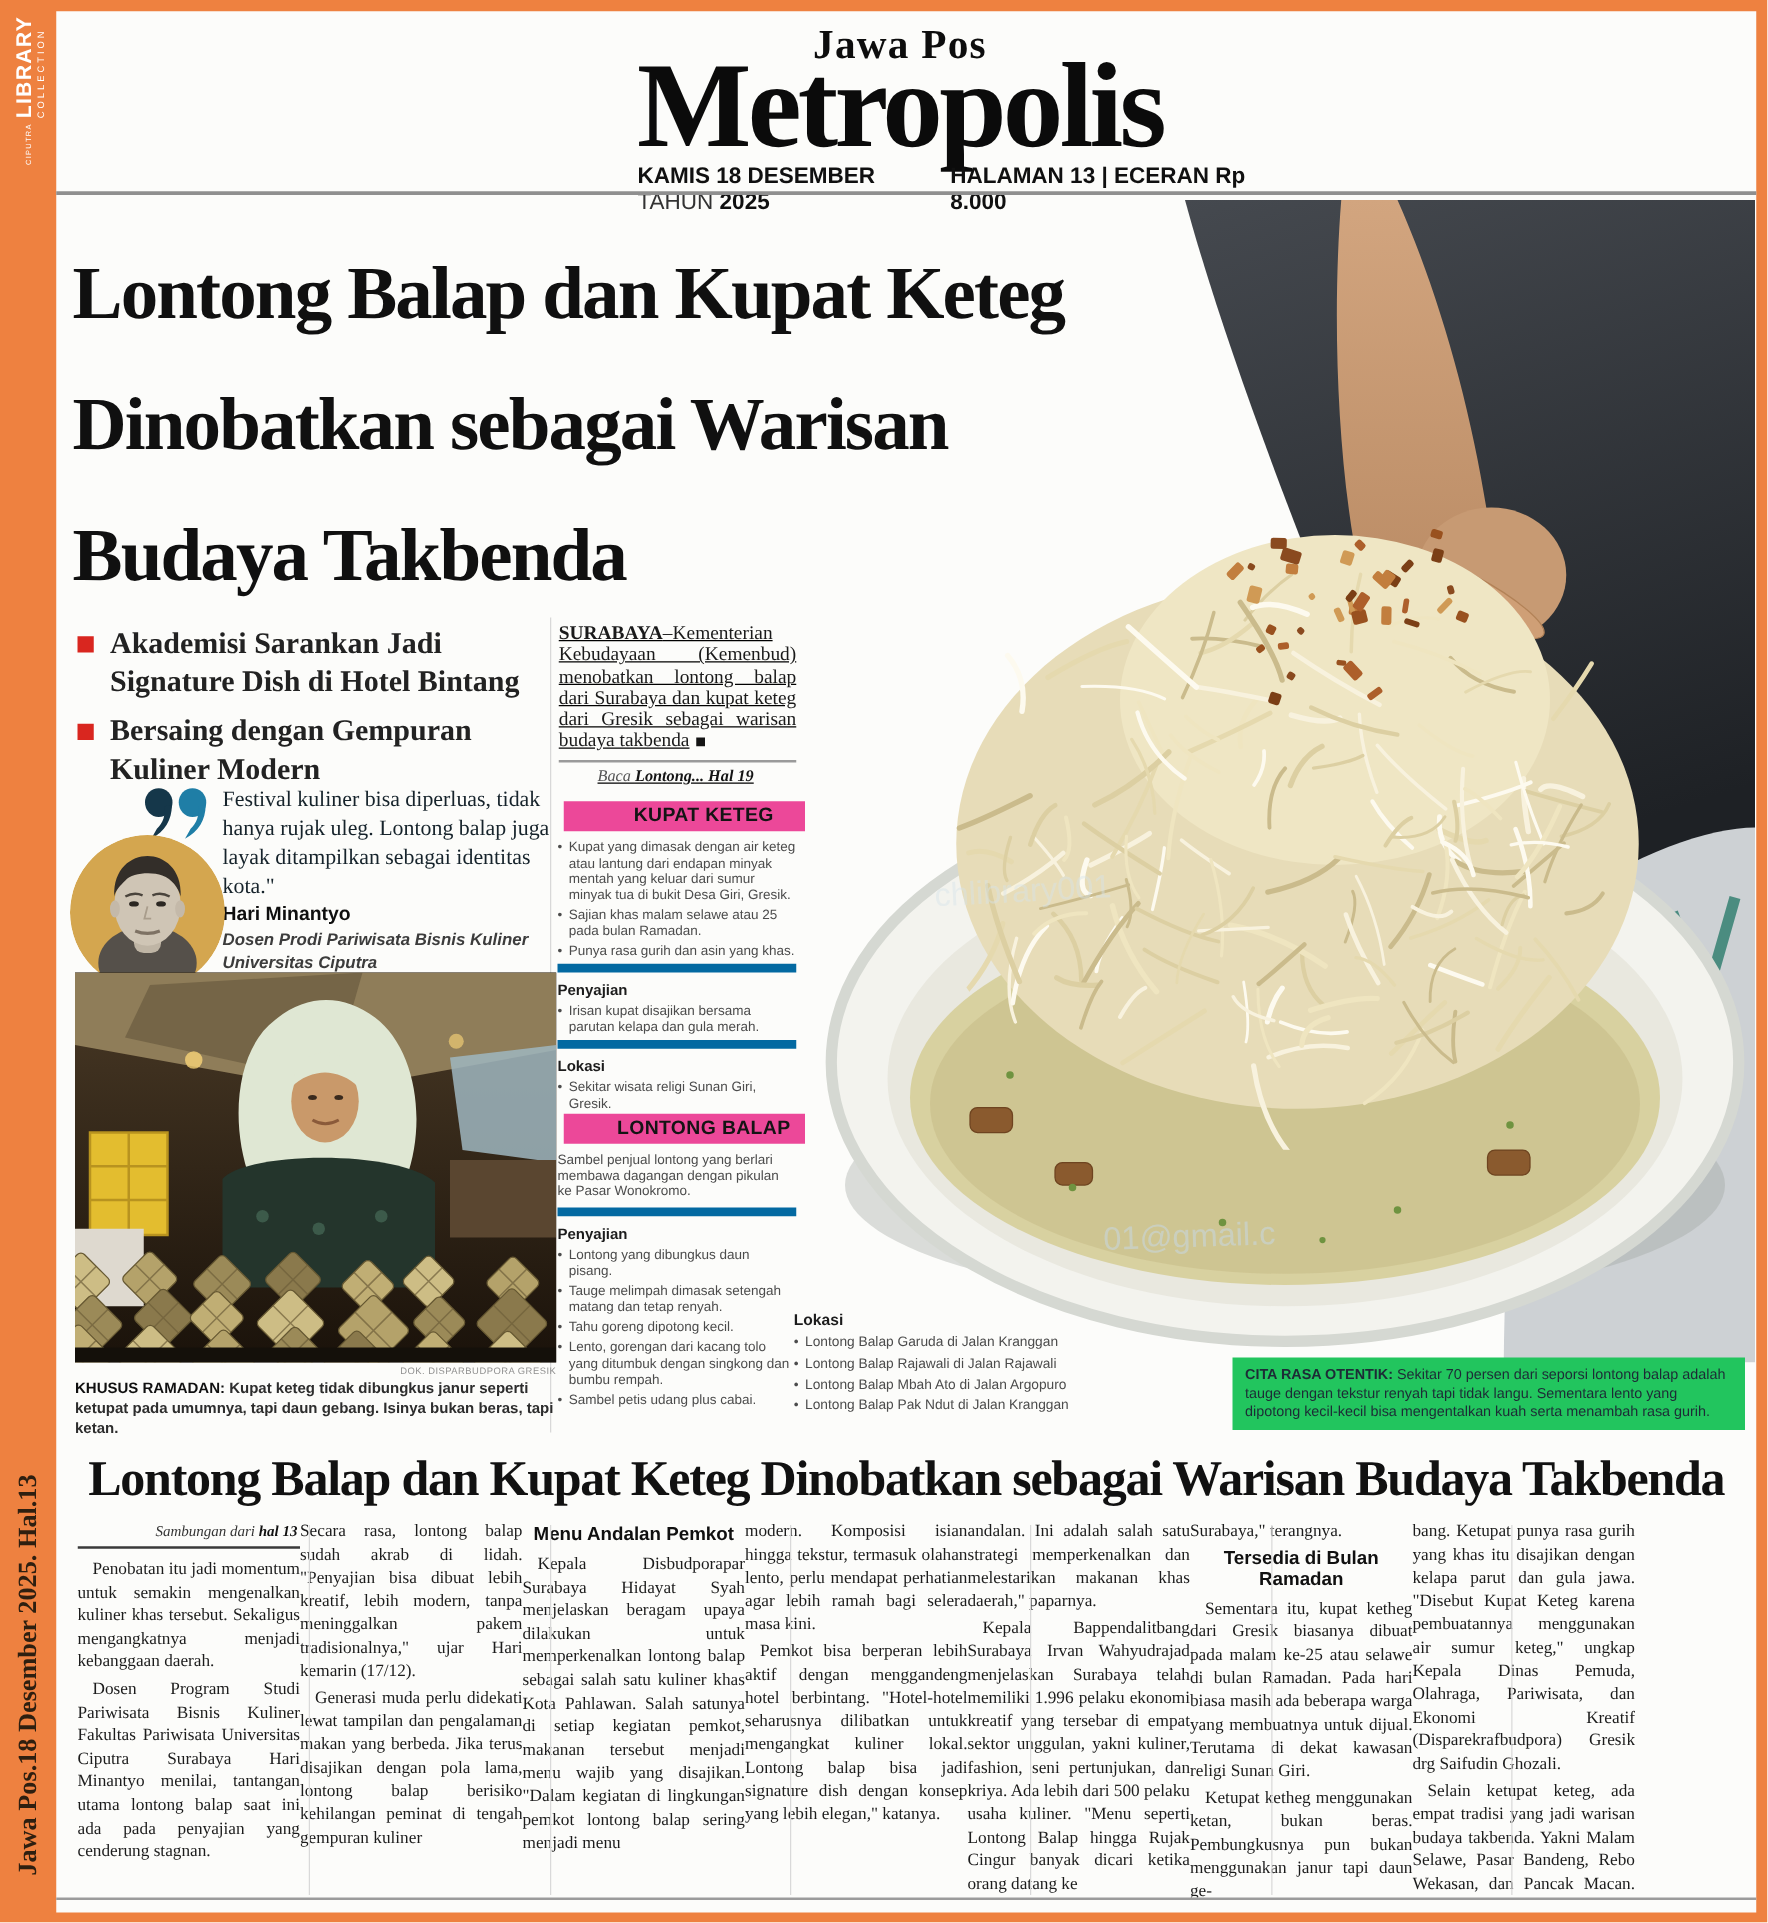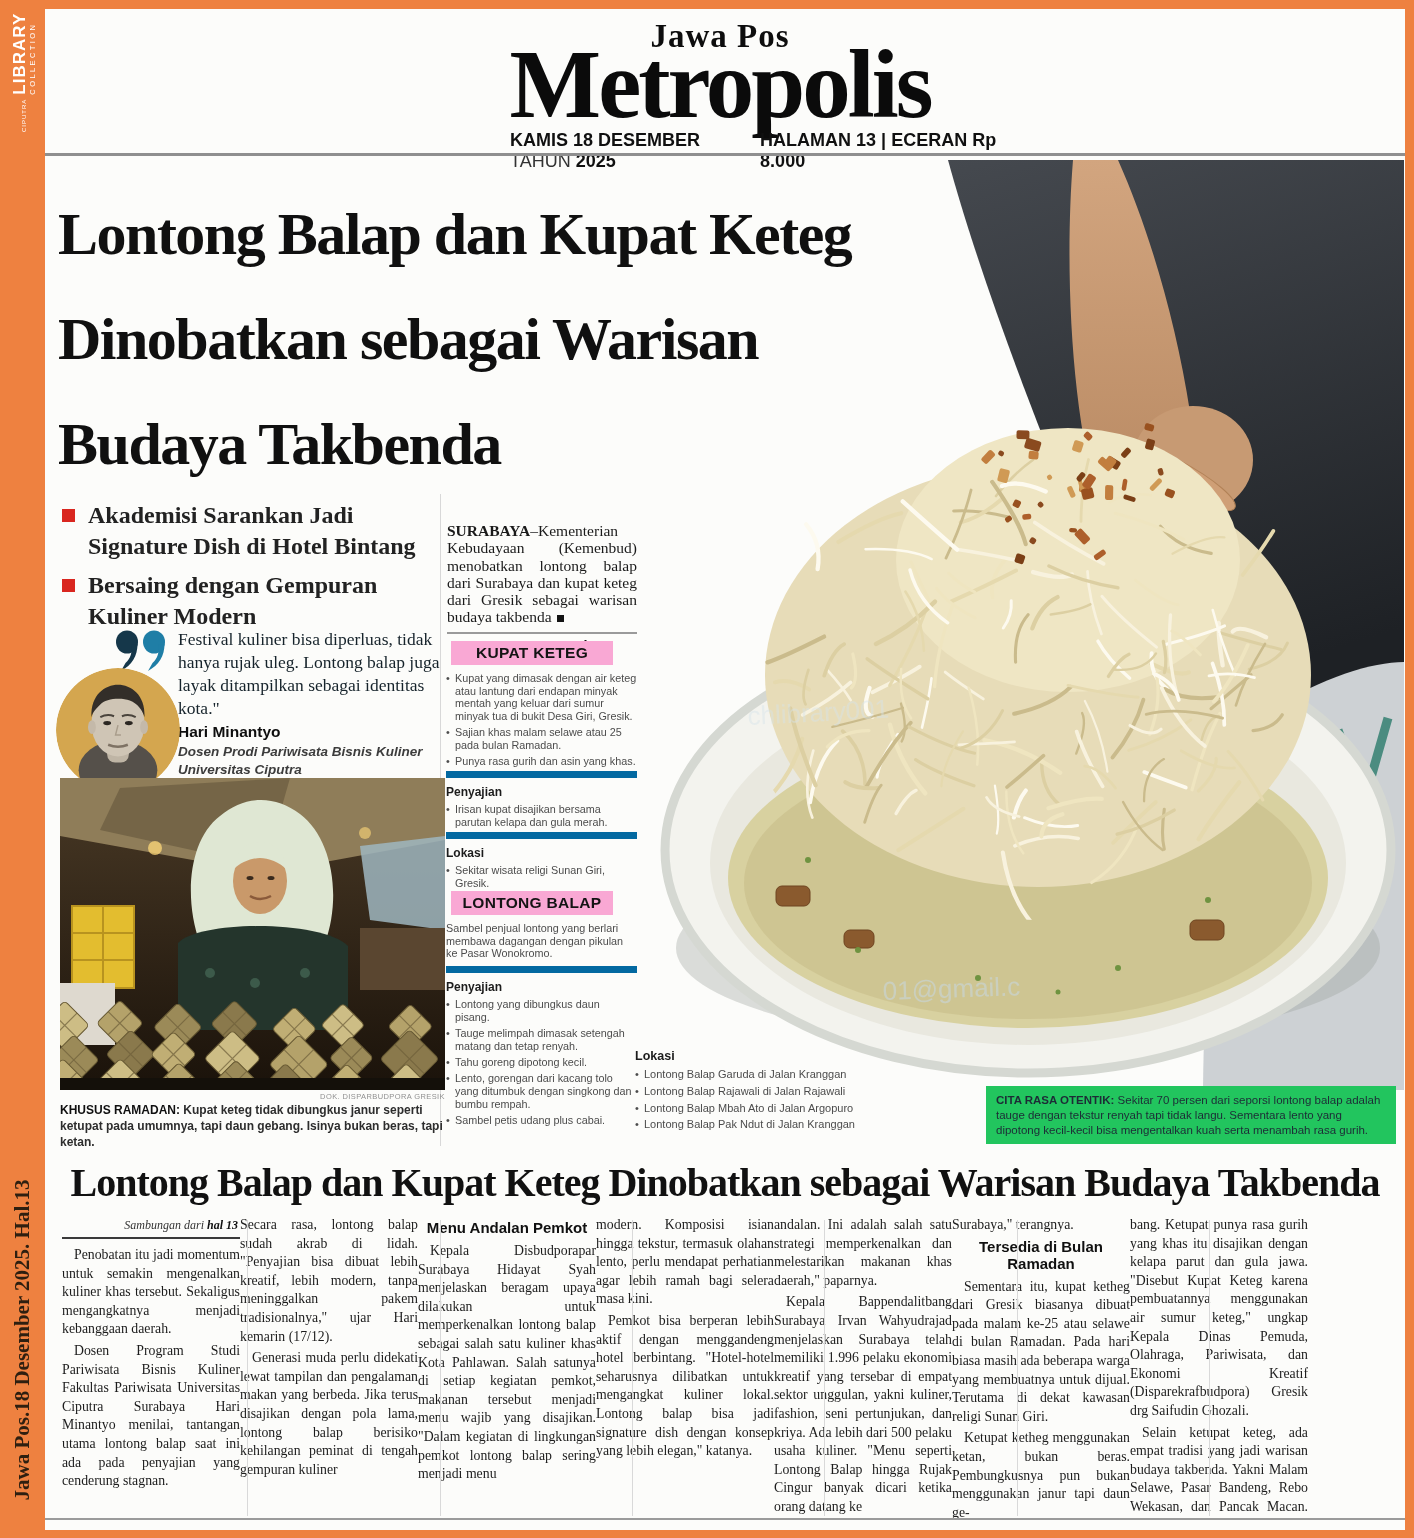--- a/index.html
+++ b/index.html
@@ -44,32 +44,32 @@
     font:400 17.5px/23px "Liberation Serif","DejaVu Serif",serif;color:#16232b;}
   .quote-name{position:absolute;left:178px;top:723px;font:bold 15.5px/18px "Liberation Sans",sans-serif;color:#0e0e0e;}
   .quote-role1{position:absolute;left:178px;top:743px;font:italic bold 13.5px/17px "Liberation Sans",sans-serif;color:#3c3c3c;}
   .quote-role2{position:absolute;left:178px;top:761px;font:italic bold 13.5px/17px "Liberation Sans",sans-serif;color:#3c3c3c;}
   .portrait{position:absolute;left:56px;top:668px;width:124px;height:124px;border-radius:50%;overflow:hidden;}
 
   
   .vsep{position:absolute;width:1px;background:#d8d8d8;}
 
   
-  .intro-col{position:absolute;left:447px;top:522px;width:190px;}
+  .intro-col{position:absolute;left:447px;top:498px;width:190px;text-decoration:underline;}
   .intro-p{margin:0;font:400 15.5px/17.3px "Liberation Serif","DejaVu Serif",serif;color:#1a1a1a;text-align:justify;}
   .intro-lead{font-weight:bold;}
   .endmark{display:inline-block;width:7px;height:7px;background:#141414;margin-left:5px;}
   .jump-line{margin-top:6px;border-top:2px solid #9a9a9a;padding:3px 3px 0 0;text-align:center;
     font:italic 13px "Liberation Serif","DejaVu Serif",serif;color:#555;}
   .jump-line b{color:#141414;}
 
   
   .infobox{position:absolute;left:446px;width:191px;}
-  .ib-header{width:162px;margin-left:5px;background:#f9a8d4;text-align:center;
-    font:bold 15.5px/24px "Liberation Sans",sans-serif;color:#141414;letter-spacing:.3px;}
+  .ib-header{width:162px;margin-left:5px;background:#ec4899;text-align:center;
+    font:bold 15.5px/24px "Liberation Sans",sans-serif;color:#141414;letter-spacing:.3px;padding-left:31px;}
   .ib-body{margin-top:7px;font:400 10.8px/12.7px "Liberation Sans",sans-serif;color:#4c4c4c;}
   .ib-intro{margin:0 0 6px;}
   .ib-list{list-style:none;margin:0;padding:0;}
   .ib-list li{position:relative;padding-left:9px;margin-bottom:3.5px;}
   .ib-list li::before{content:"•";position:absolute;left:0;top:0;}
   .ib-label{font:bold 12px/13px "Liberation Sans",sans-serif;color:#1c1c1c;
     border-top:7px solid #0369a1;margin-top:0;padding-top:8px;margin-bottom:4px;}
 
   
   .lokasi-panel{position:absolute;left:635px;top:1050px;width:345px;}

